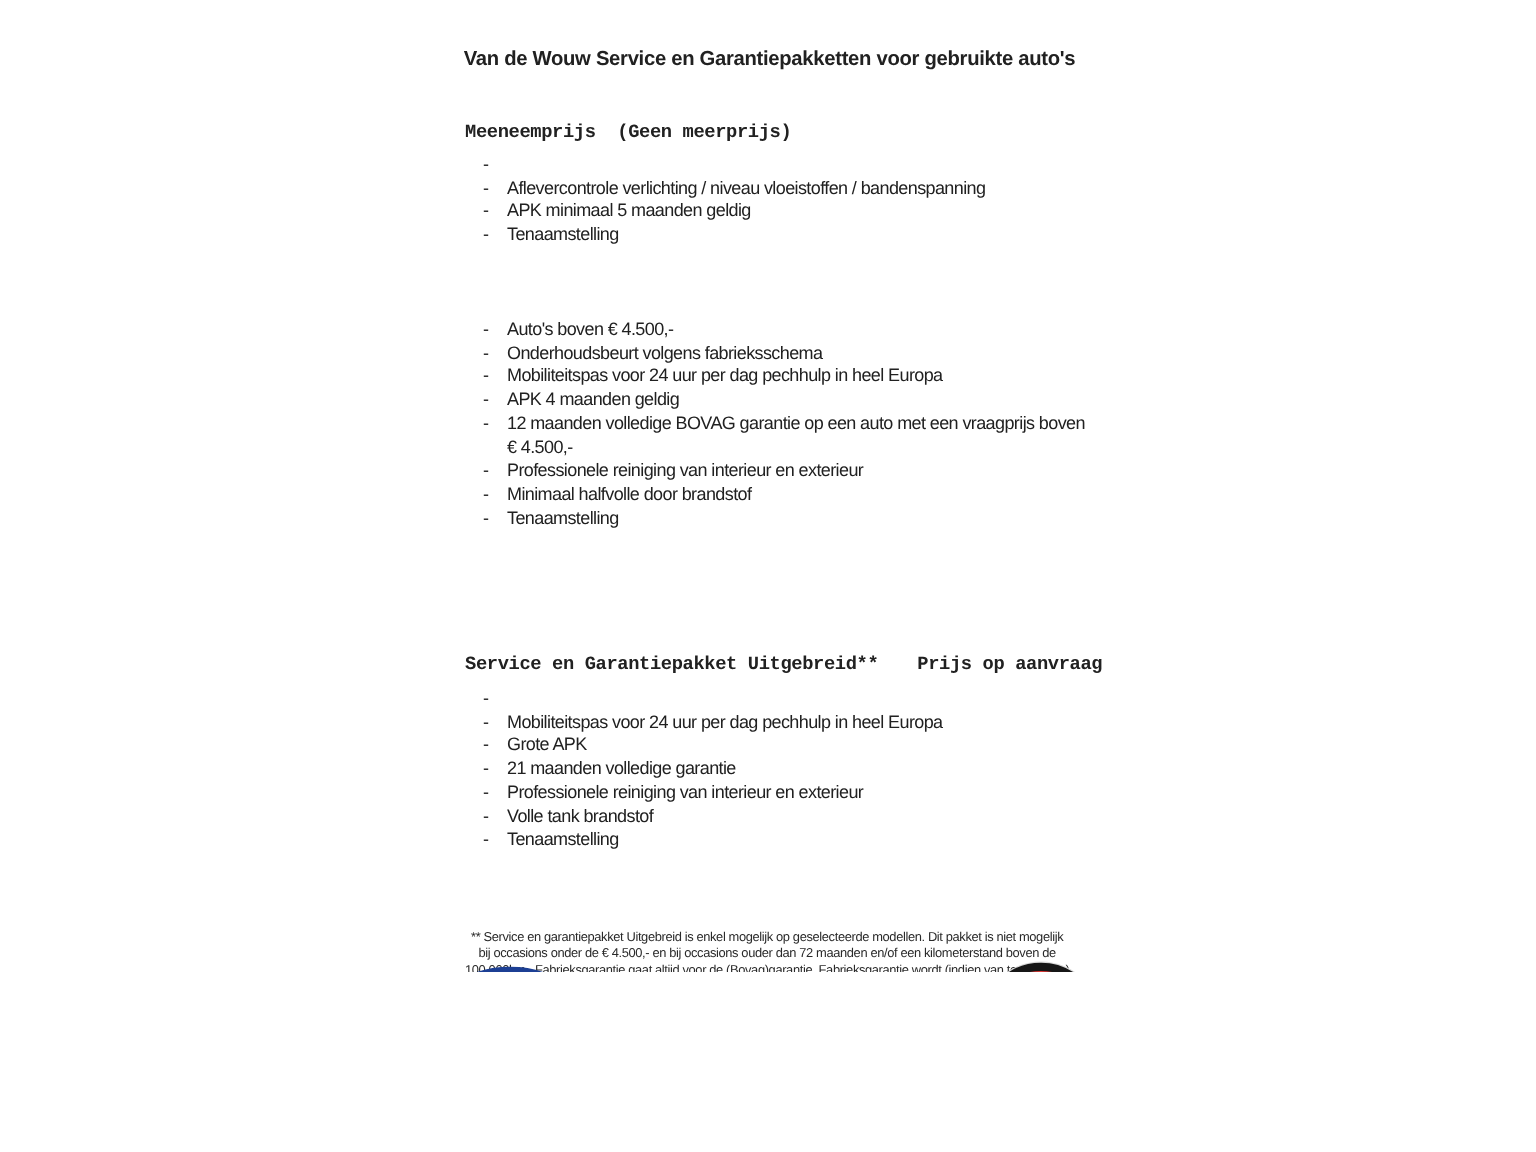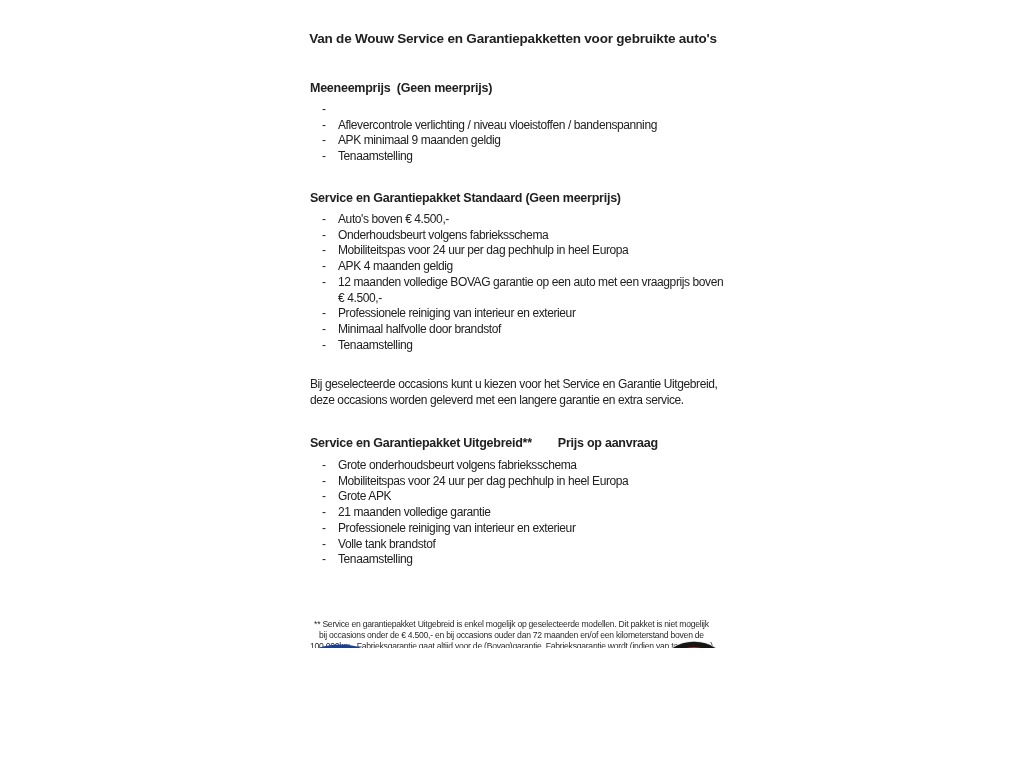--- a/index.html
+++ b/index.html
@@ -21,20 +21,21 @@
     letter-spacing: -0.2px;
     white-space: pre;
   }
   .heading {
     position: absolute;
     left: 310px;
     font-size: 12.5px;
     font-weight: bold;
     letter-spacing: -0.25px;
     white-space: pre;
+    font-family: Liberation Mono, monospace;
   }
   .h1 { top: 81px; }
   .h2 { top: 191px; }
   .h3 { top: 436px; display: flex; gap: 26px; text-align: center; }
   .blist {
     position: absolute;
     left: 310px;
     margin: 0; padding: 0;
     list-style: none;
   }
@@ -83,29 +84,28 @@
   <ul class="blist l1">
     <li>
         <span class="dash">-</span>
       </li>
     <li>
         <span class="dash">-</span>
         <span class="itext">Aflevercontrole verlichting / niveau vloeistoffen / bandenspanning</span>
       </li>
     <li>
         <span class="dash">-</span>
-        <span class="itext">APK minimaal 9 maanden geldig</span>
+        <span class="itext">APK minimaal 5 maanden geldig</span>
       </li>
     <li>
         <span class="dash">-</span>
         <span class="itext">Tenaamstelling</span>
       </li>
   </ul>
 
-  <div class="heading h2">Service en Garantiepakket Standaard (Geen meerprijs)</div>
   <ul class="blist l2">
     <li>
         <span class="dash">-</span>
         <span class="itext">Auto's boven € 4.500,-</span>
       </li>
     <li>
         <span class="dash">-</span>
         <span class="itext">Onderhoudsbeurt volgens fabrieksschema</span>
       </li>
     <li>
@@ -128,31 +128,28 @@
     <li>
         <span class="dash">-</span>
         <span class="itext">Minimaal halfvolle door brandstof</span>
       </li>
     <li>
         <span class="dash">-</span>
         <span class="itext">Tenaamstelling</span>
       </li>
   </ul>
 
-  <div class="para">Bij geselecteerde occasions kunt u kiezen voor het Service en Garantie Uitgebreid,
-deze occasions worden geleverd met een langere garantie en extra service.</div>
 
   <div class="heading h3">
     <span>Service en Garantiepakket Uitgebreid**</span>
     <span>Prijs op aanvraag</span>
   </div>
   <ul class="blist l3">
     <li>
         <span class="dash">-</span>
-        <span class="itext">Grote onderhoudsbeurt volgens fabrieksschema</span>
       </li>
     <li>
         <span class="dash">-</span>
         <span class="itext">Mobiliteitspas voor 24 uur per dag pechhulp in heel Europa</span>
       </li>
     <li>
         <span class="dash">-</span>
         <span class="itext">Grote APK</span>
       </li>
     <li>

